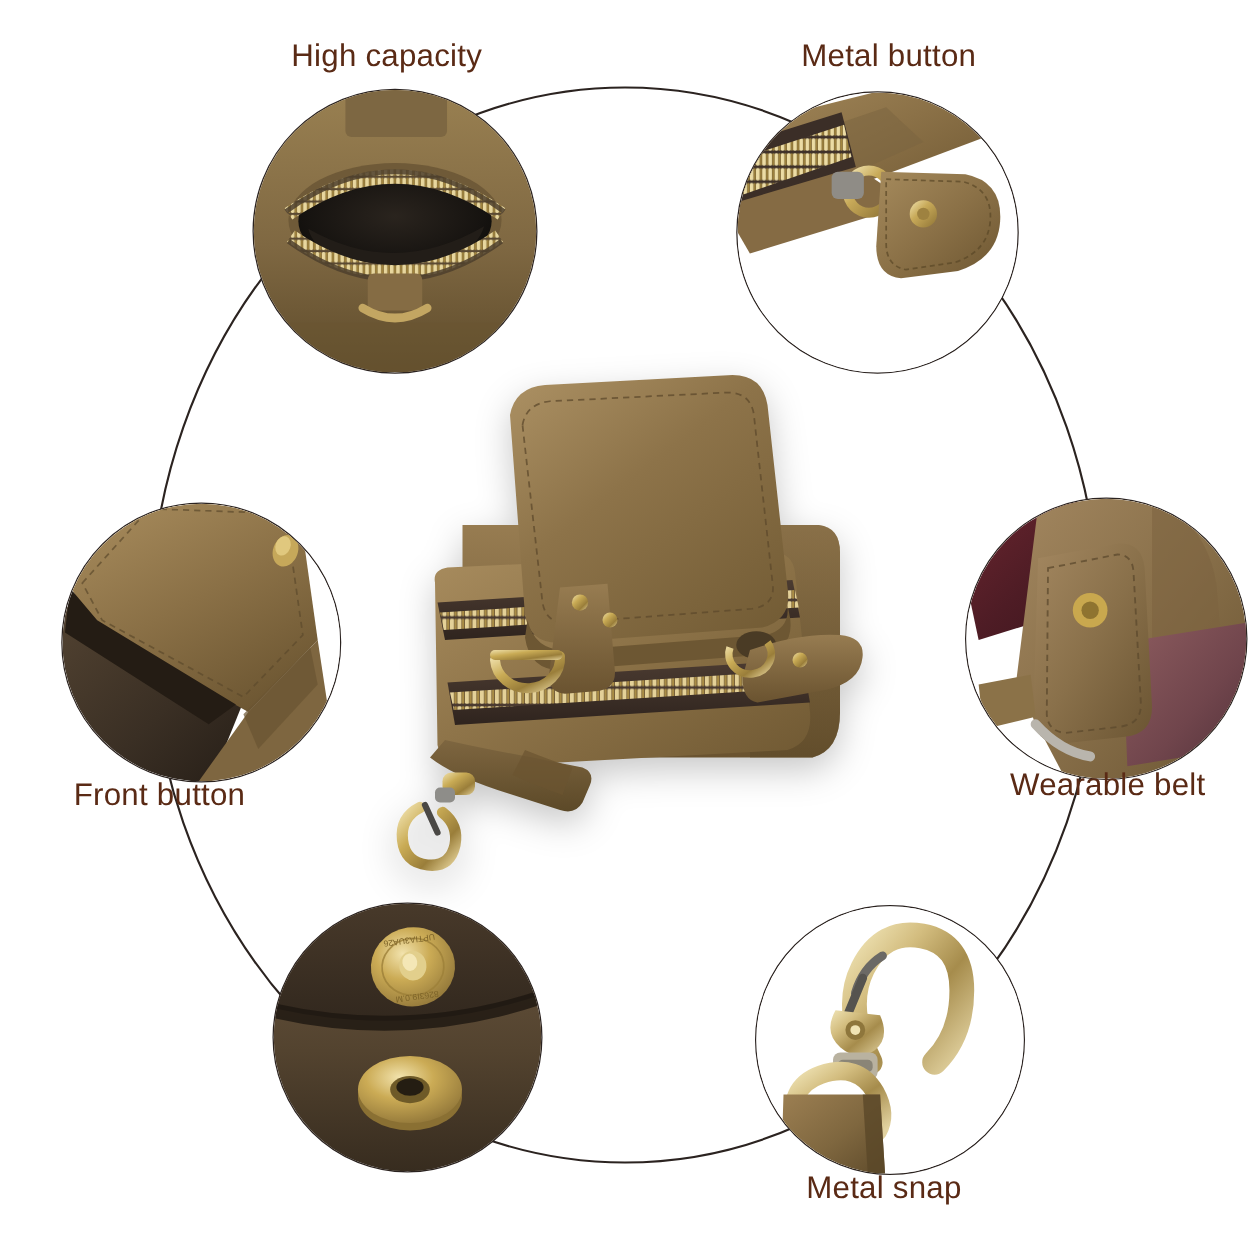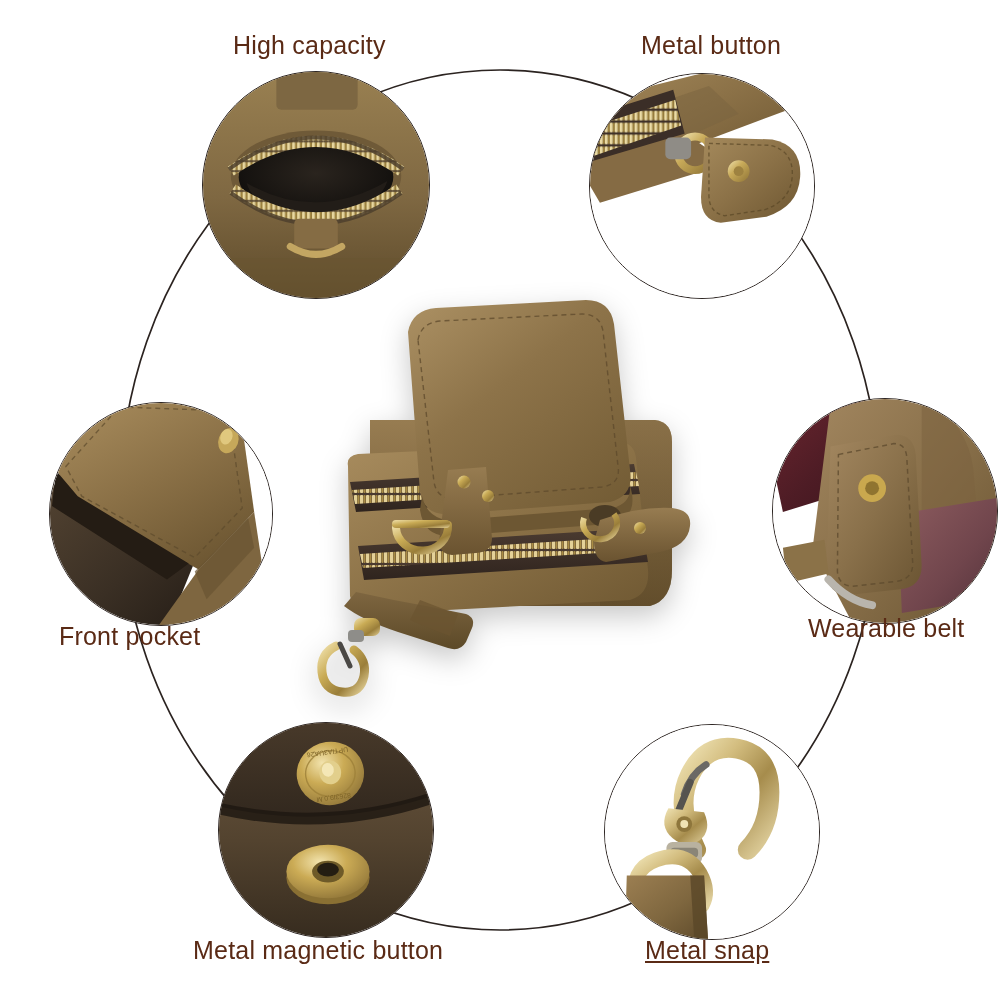--- a/index.html
+++ b/index.html
@@ -235,21 +235,21 @@
 
       <path d="M150,168 L206,110 L216,176 L168,224 L110,224 Z" fill="#7e6640"></path>
       <path d="M146,170 L200,116 L206,146 L158,198 Z" fill="#6a5432" opacity=".7"></path>
 
       <path d="M6,68 L28,94 L140,162 L118,178 L2,104 Z" fill="#241c14"></path>
 
       <ellipse cx="180" cy="38" rx="10" ry="13" fill="#c6a85a" transform="rotate(20 180 38)"></ellipse>
       <ellipse cx="178" cy="34" rx="6" ry="8" fill="#e0c87e" transform="rotate(20 178 34)"></ellipse>
     </svg>
   </div>
-  <div class="label" style="left:59px;top:624px;">Front pocket</div>
+  <div class="label" style="left:59px;top:624px;">Front button</div>
 
   <div class="callout" style="left:772px;top:398px;width:226px;height:226px;">
     <svg class="art" viewBox="0 0 226 226" preserveAspectRatio="none">
       <defs>
         <linearGradient id="c4l" x1="0" y1="0" x2="1" y2="1">
           <stop offset="0%" stop-color="#a38760"></stop>
           <stop offset="50%" stop-color="#89704a"></stop>
           <stop offset="100%" stop-color="#6a5432"></stop>
         </linearGradient>
         <linearGradient id="c4belt" x1="0" y1="0" x2="1" y2="1">
@@ -316,21 +316,20 @@
       </g>
 
       <g transform="translate(70,126)">
         <ellipse cx="40" cy="30" rx="42" ry="27" fill="#8a7033"></ellipse>
         <ellipse cx="40" cy="24" rx="42" ry="27" fill="url(#c5br)"></ellipse>
         <ellipse cx="40" cy="24" rx="16" ry="11" fill="#6e5a28"></ellipse>
         <ellipse cx="40" cy="22" rx="11" ry="7" fill="#241d12"></ellipse>
       </g>
     </svg>
   </div>
-  <div class="label" style="left:193px;top:938px;">Metal magnetic button</div>
 
   <div class="callout" style="left:604px;top:724px;width:216px;height:216px;">
     <svg class="art" viewBox="0 0 216 216" preserveAspectRatio="none">
       <defs>
         <linearGradient id="c6b" x1="0" y1="0" x2="1" y2="1">
           <stop offset="0%" stop-color="#f0e4b6"></stop>
           <stop offset="30%" stop-color="#d3bd7f"></stop>
           <stop offset="60%" stop-color="#a68c4c"></stop>
           <stop offset="100%" stop-color="#e2d2a0"></stop>
         </linearGradient>
@@ -353,15 +352,15 @@
 
       <rect x="62" y="118" width="36" height="22" rx="6" fill="#b9b2a0"></rect>
       <rect x="66" y="124" width="28" height="10" rx="4" fill="#8a8577"></rect>
 
       <path d="M32,180 q-8,-34 20,-44 q30,-10 44,14 q10,18 2,32" fill="none" stroke="url(#c6b)" stroke-width="15" stroke-linecap="round"></path>
 
       <path d="M22,152 L100,152 L104,216 L20,216 Z" fill="url(#c6l)"></path>
       <path d="M86,152 L100,152 L104,216 L90,216 Z" fill="#5a4728" opacity=".8"></path>
     </svg>
   </div>
-  <div class="label" style="left:645px;top:938px;text-decoration:underline;">Metal snap</div>
+  <div class="label" style="left:645px;top:938px;">Metal snap</div>
 
 </div>
 
 </body></html>

